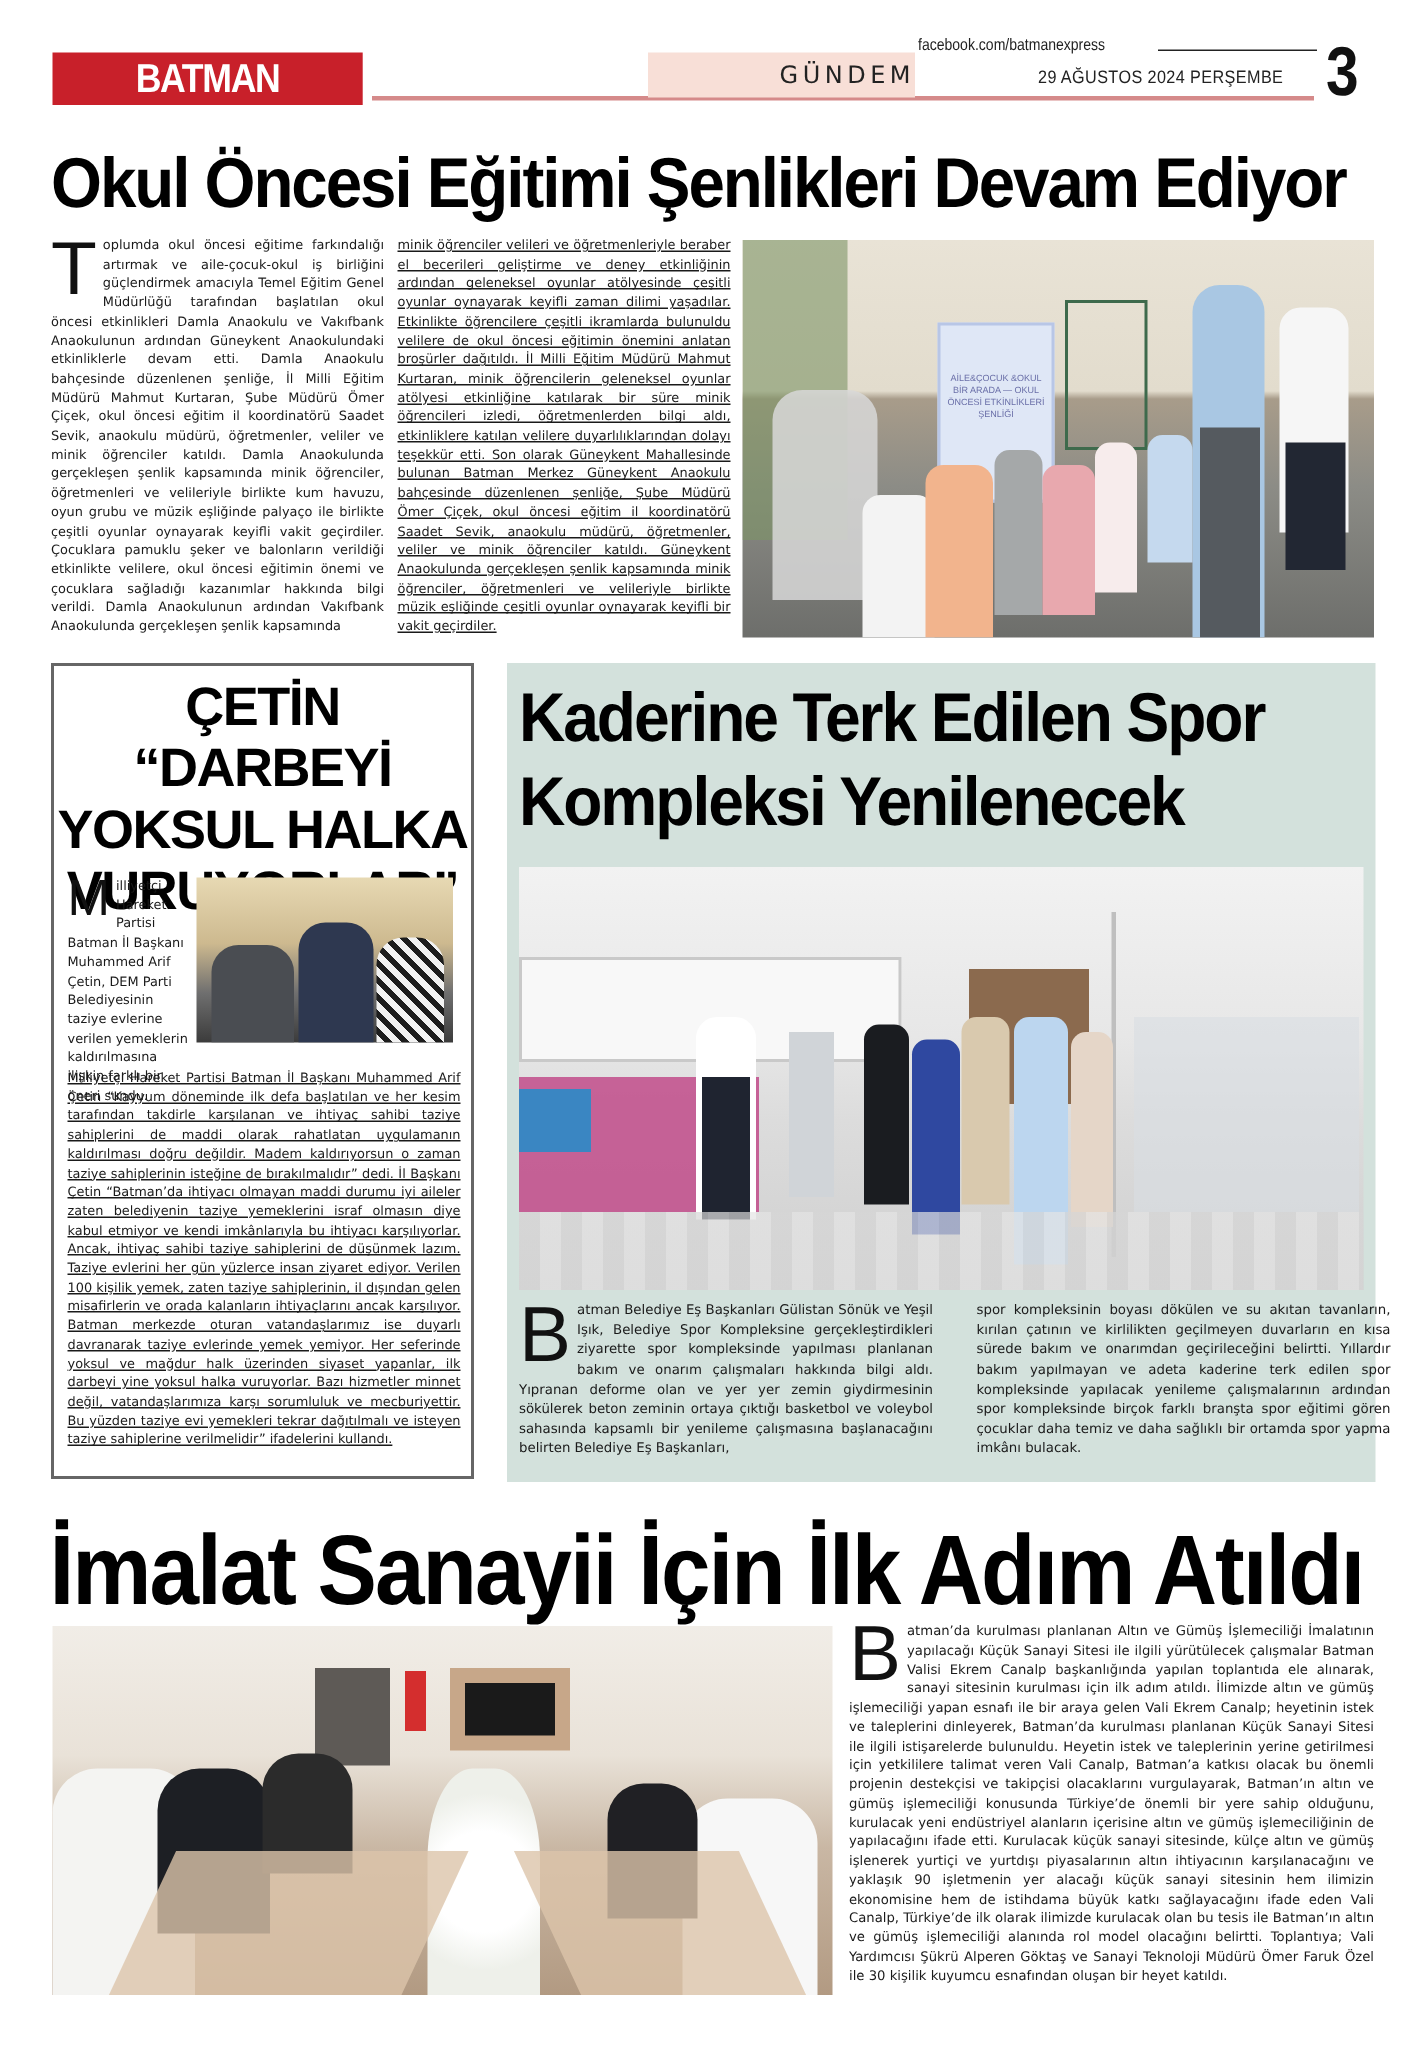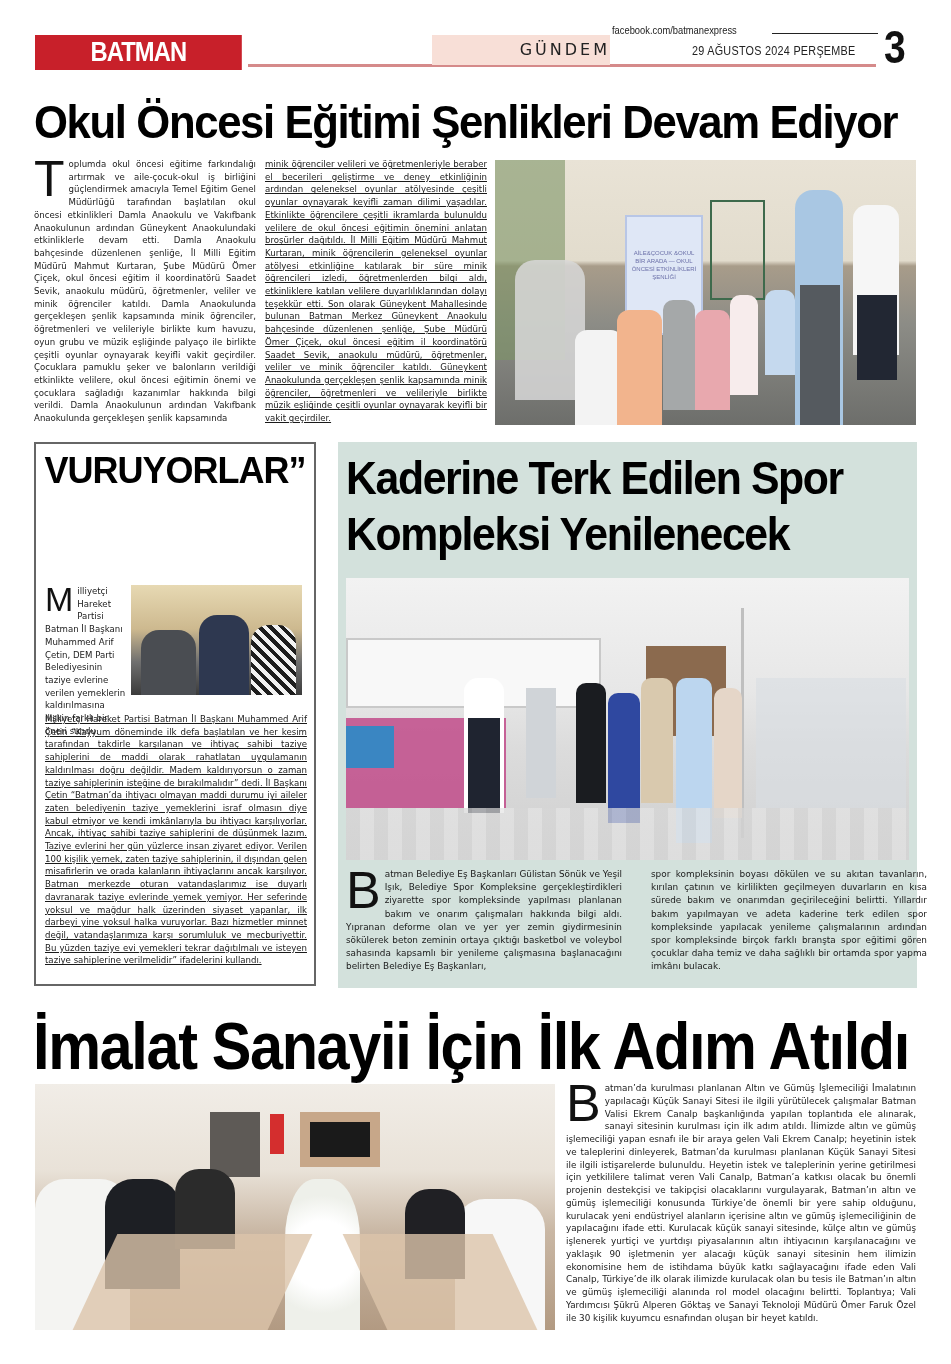--- a/index.html
+++ b/index.html
@@ -87,20 +87,22 @@
   <div class="shape" style="left:80px;top:170px;width:48px;height:95px;background:#f3f3f3;border-radius:12px 12px 0 0;"></div>
   <div class="shape" style="left:122px;top:150px;width:45px;height:115px;background:#f2b48d;border-radius:12px 12px 0 0;"></div>
   <div class="shape" style="left:168px;top:140px;width:32px;height:110px;background:#a5a8a9;border-radius:10px 10px 0 0;"></div>
   <div class="shape" style="left:200px;top:150px;width:35px;height:100px;background:#e8a8ae;border-radius:10px 10px 0 0;"></div>
   <div class="shape" style="left:235px;top:135px;width:28px;height:100px;background:#f7ecec;border-radius:10px 10px 0 0;"></div>
   <div class="shape" style="left:270px;top:130px;width:30px;height:85px;background:#c5d9ee;border-radius:10px 10px 0 0;"></div>
 </div>
 
 <div class="abs box-cetin"></div>
 <div class="abs h-cetin">
+  <div>ÇETİN “DARBEYİ</div>
+  <div>YOKSUL HALKA</div>
   <div>VURUYORLAR”</div>
 </div>
 
 <div class="abs col" style="left:45px; top:585px; width:82px; height:128px; text-align:left;">
   <span class="dropcap" style="font-size:34px;line-height:27px;">M</span>
   <span>illiyetçi Hareket Partisi Batman İl Başkanı Muhammed Arif Çetin, DEM Parti Belediyesinin taziye evlerine verilen yemeklerin kaldırılmasına ilişkin farklı bir öneri sundu.</span>
 </div>
 <div class="abs photo photo-cetin">
   <div class="shape" style="left:10px;top:45px;width:55px;height:65px;background:#4a4d52;border-radius:18px 18px 0 0;"></div>
   <div class="shape" style="left:68px;top:30px;width:50px;height:80px;background:#2e3850;border-radius:18px 18px 0 0;"></div>

